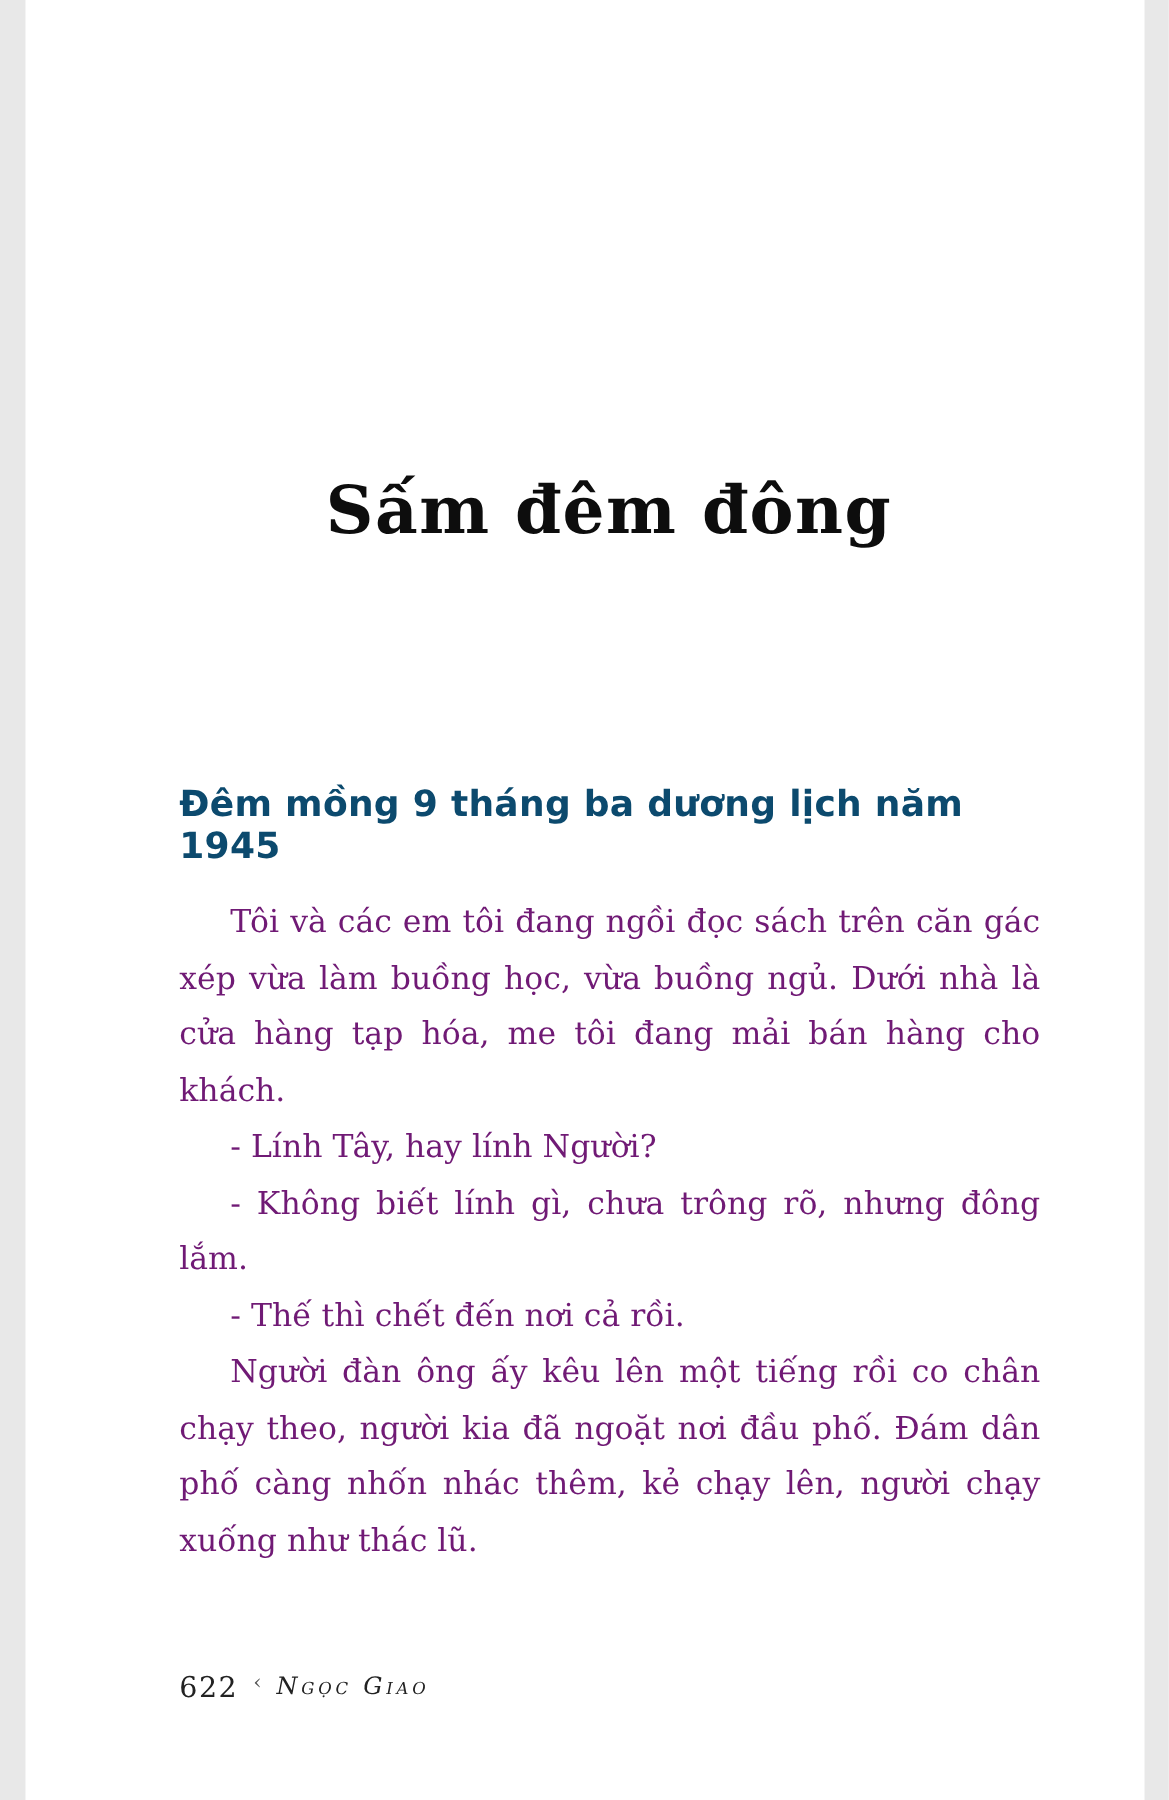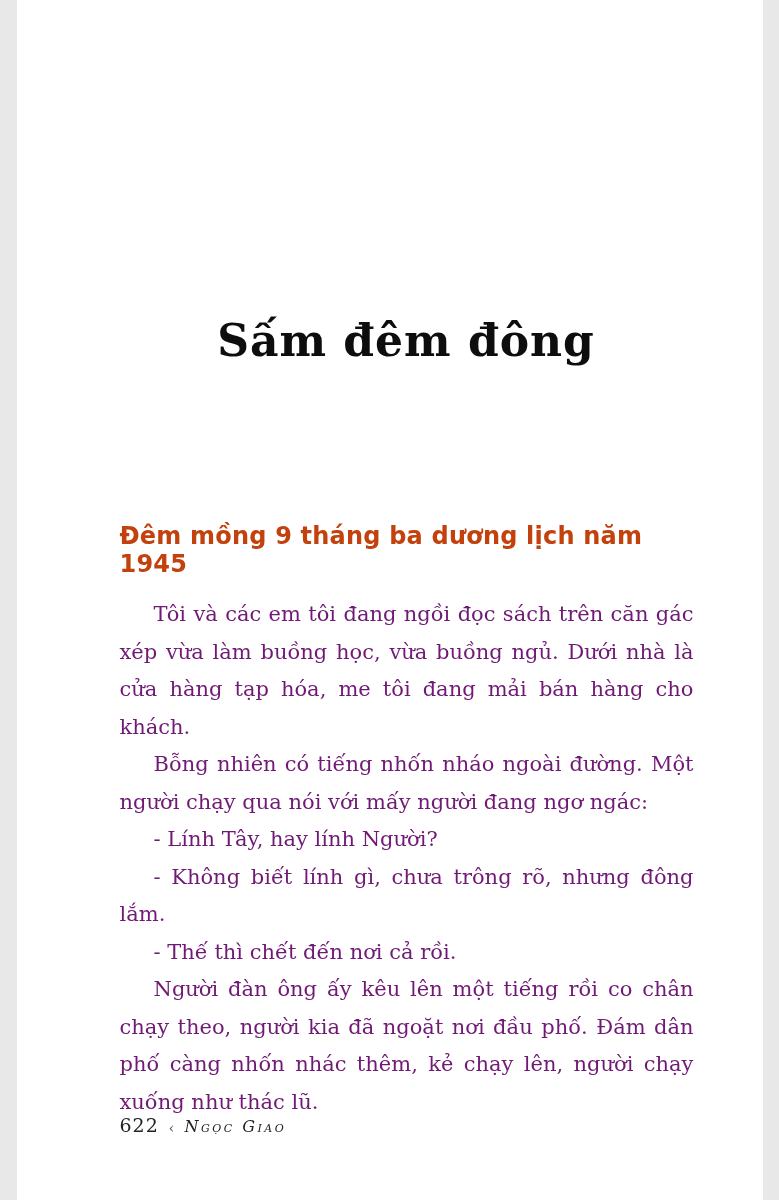--- a/index.html
+++ b/index.html
@@ -34,38 +34,38 @@
     top: 522px;
     left: 103px;
     width: 574px;
   }
   .section-heading {
     font-family: "DejaVu Sans", "Liberation Sans", sans-serif;
     font-size: 24px;
     font-weight: 700;
     letter-spacing: 0.2px;
     margin: 0 0 18px 0;
-    color: #c2410c;
+    color: #0c4a6e;
   }
   .body-para {
     margin: 0;
     font-size: 21px;
     line-height: 37.5px;
     text-align: justify;
     text-indent: 34px;
     color: #701a75;
   }
   .footer {
     position: absolute;
     left: 103px;
     top: 1114px;
     font-size: 18px;
     color: #222222;
     display: flex;
-    align-items: flex-end;
+    align-items: flex-start;
     gap: 10px;
   }
   .footer .page-number {
     font-size: 19px;
     letter-spacing: 1px;
   }
   .footer .separator {
     font-size: 14px;
     color: #555555;
   }
@@ -81,21 +81,20 @@
 
 <div class="page">
 
   <h1 class="chapter-title">Sấm đêm đông</h1>
 
   <div class="text-block">
 
     <h2 class="section-heading">Đêm mồng 9 tháng ba dương lịch năm 1945</h2>
 
     <p class="body-para">Tôi và các em tôi đang ngồi đọc sách trên căn gác xép vừa làm buồng học, vừa buồng ngủ. Dưới nhà là cửa hàng tạp hóa, me tôi đang mải bán hàng cho khách.</p>
-    <p class="body-para">Bỗng nhiên có tiếng nhốn nháo ngoài đường. Một người chạy qua nói với mấy người đang ngơ ngác:</p>
     <p class="body-para">- Lính Tây, hay lính Người?</p>
     <p class="body-para">- Không biết lính gì, chưa trông rõ, nhưng đông lắm.</p>
     <p class="body-para">- Thế thì chết đến nơi cả rồi.</p>
     <p class="body-para">Người đàn ông ấy kêu lên một tiếng rồi co chân chạy theo, người kia đã ngoặt nơi đầu phố. Đám dân phố càng nhốn nhác thêm, kẻ chạy lên, người chạy xuống như thác lũ.</p>
 
   </div>
 
   <div class="footer">
     <span class="page-number">622</span>
     <span class="separator">‹</span>

